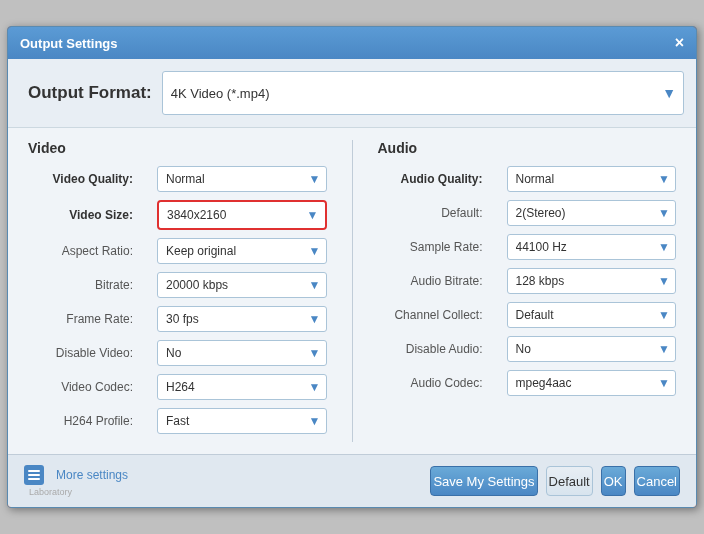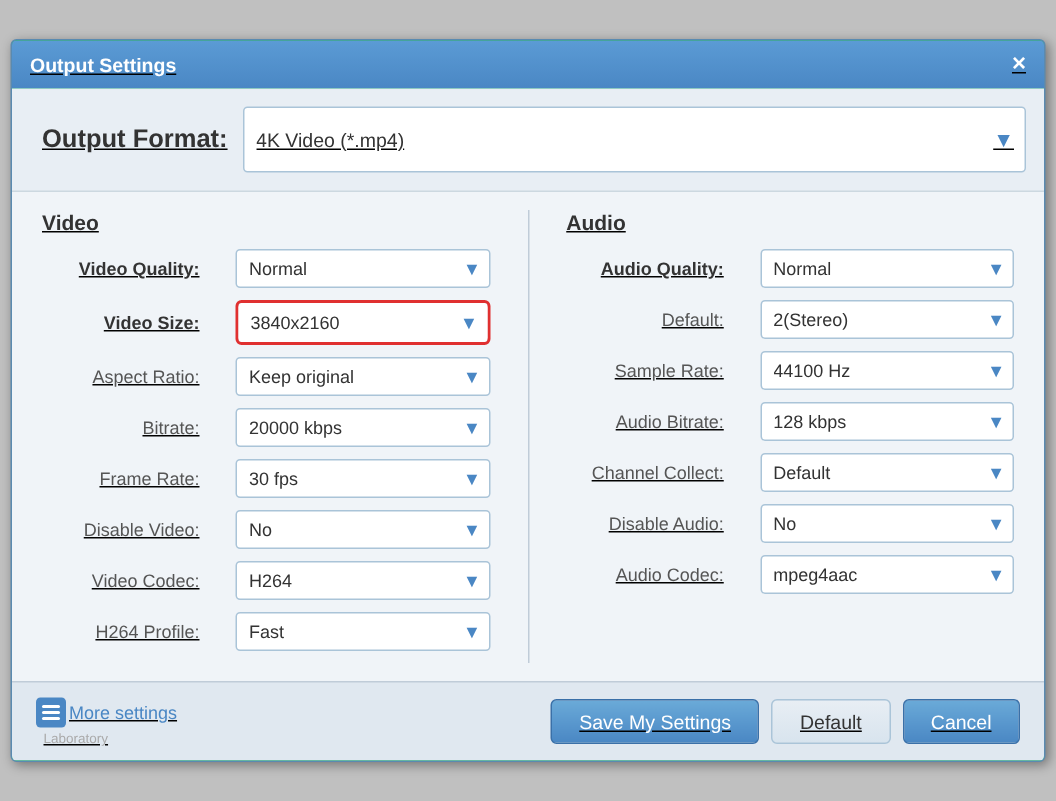--- a/index.html
+++ b/index.html
@@ -9,26 +9,25 @@
       background: #c0c0c0;
       display: flex;
       align-items: center;
       justify-content: center;
       width: 704px;
       height: 534px;
       overflow: hidden;
     }
     .dialog {
       width: 690px;
-      background: #22c55e;
+      background: #c2410c;
       border: 1px solid #5a8ab0;
       border-radius: 4px;
       box-shadow: 2px 2px 8px rgba(0,0,0,0.4);
       overflow: hidden;
-      text-decoration: underline;
     }
     .title-bar {
       background: linear-gradient(to bottom, #5b9bd5, #4a87c4);
       color: white;
       padding: 8px 12px;
       display: flex;
       align-items: center;
       justify-content: space-between;
       font-size: 13px;
       font-weight: bold;
@@ -144,21 +143,21 @@
       background: #e0e8f0;
       border-top: 1px solid #c0ccd8;
       padding: 10px 16px;
       display: flex;
       align-items: center;
       justify-content: space-between;
     }
     .more-settings {
       display: flex;
       align-items: center;
-      gap: 2px;
+      gap: 12px;
       font-size: 12px;
       color: #4a87c4;
       cursor: pointer;
     }
     .more-settings-icon {
       width: 20px;
       height: 20px;
       background: #4a87c4;
       border-radius: 3px;
       display: flex;
@@ -166,21 +165,21 @@
       justify-content: center;
       color: white;
       font-size: 10px;
     }
     .bottom-buttons {
       display: flex;
       gap: 8px;
     }
     .btn {
       height: 30px;
-      padding: 0 18px;
+      padding: 0 2px;
       border-radius: 4px;
       border: 1px solid #aac4d8;
       font-size: 13px;
       cursor: pointer;
       font-weight: normal;
     }
     .btn-save {
       background: linear-gradient(to bottom, #6aaad8, #4a87c4);
       color: white;
       border-color: #3a70a8;
@@ -399,16 +398,17 @@
             <rect x="1" y="10" width="12" height="2" fill="white" rx="1"></rect>
           </svg>
         </div>
         <span>More settings</span>
       </div>
       <span class="watermark">Laboratory</span>
     </div>
     <div class="bottom-buttons">
       <button class="btn btn-save">Save My Settings</button>
       <button class="btn btn-default">Default</button>
+      <button class="btn btn-ok">OK</button>
       <button class="btn btn-cancel">Cancel</button>
     </div>
   </div>
 </div>
 
 </body></html>

